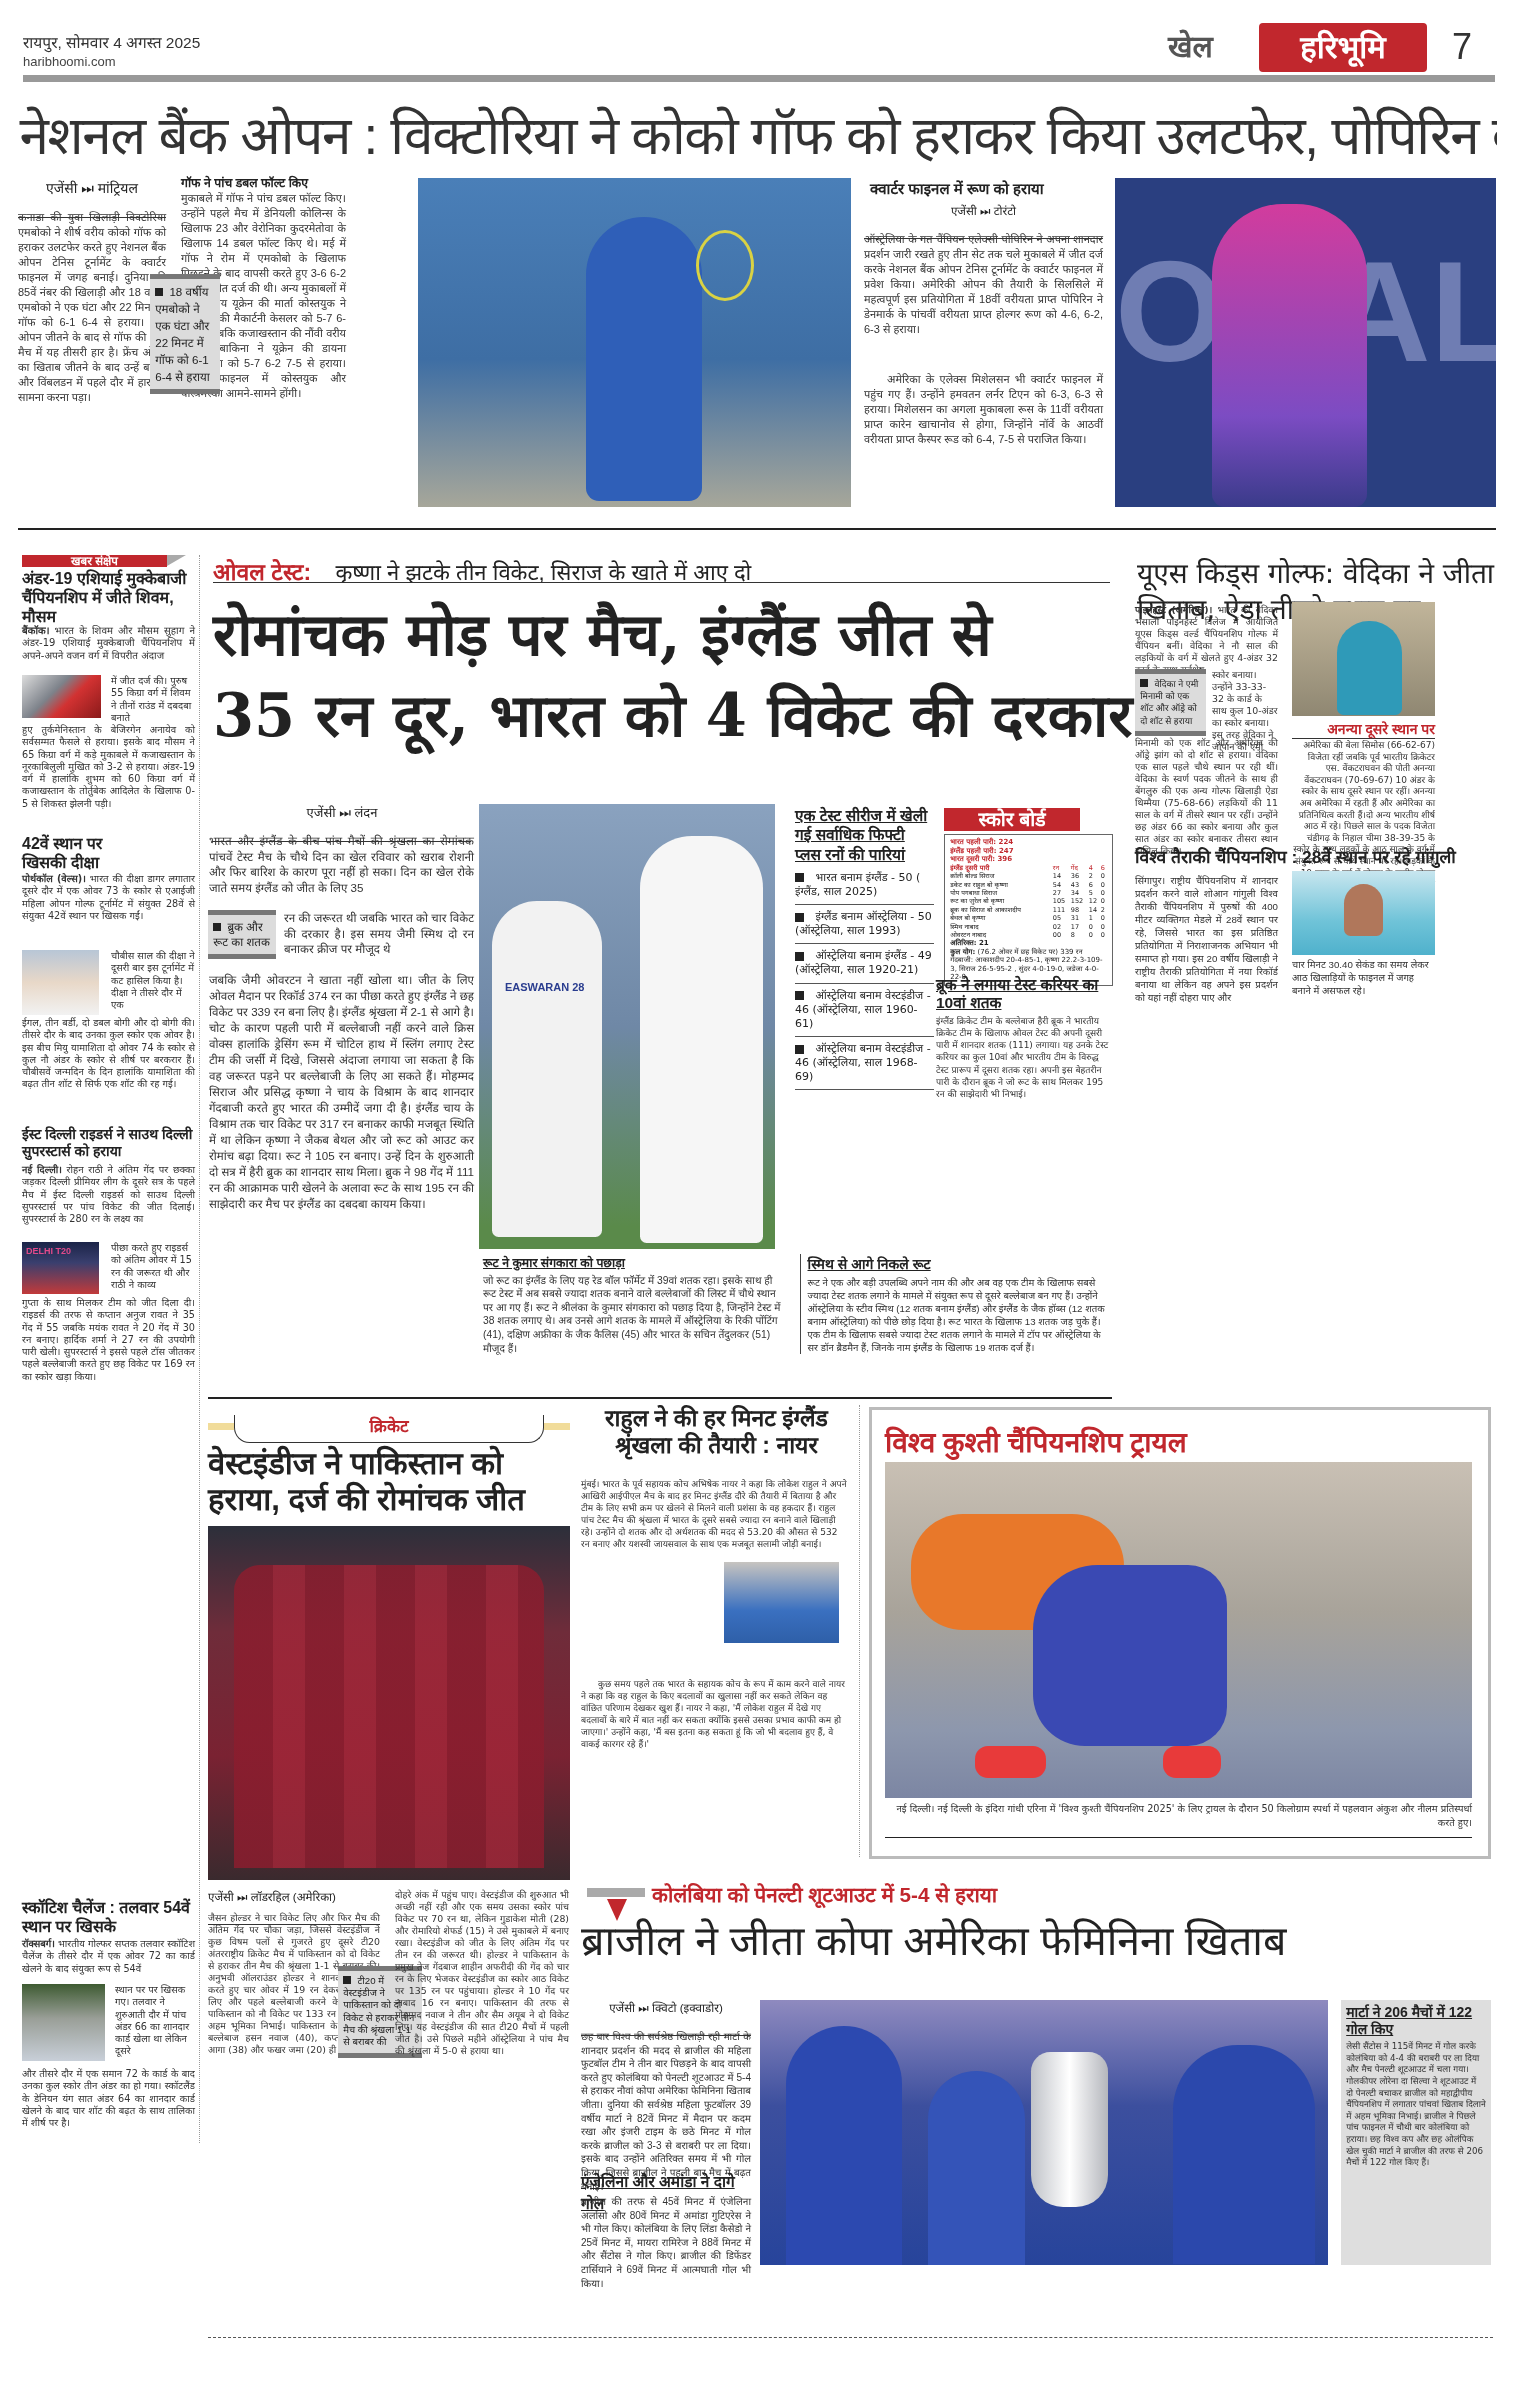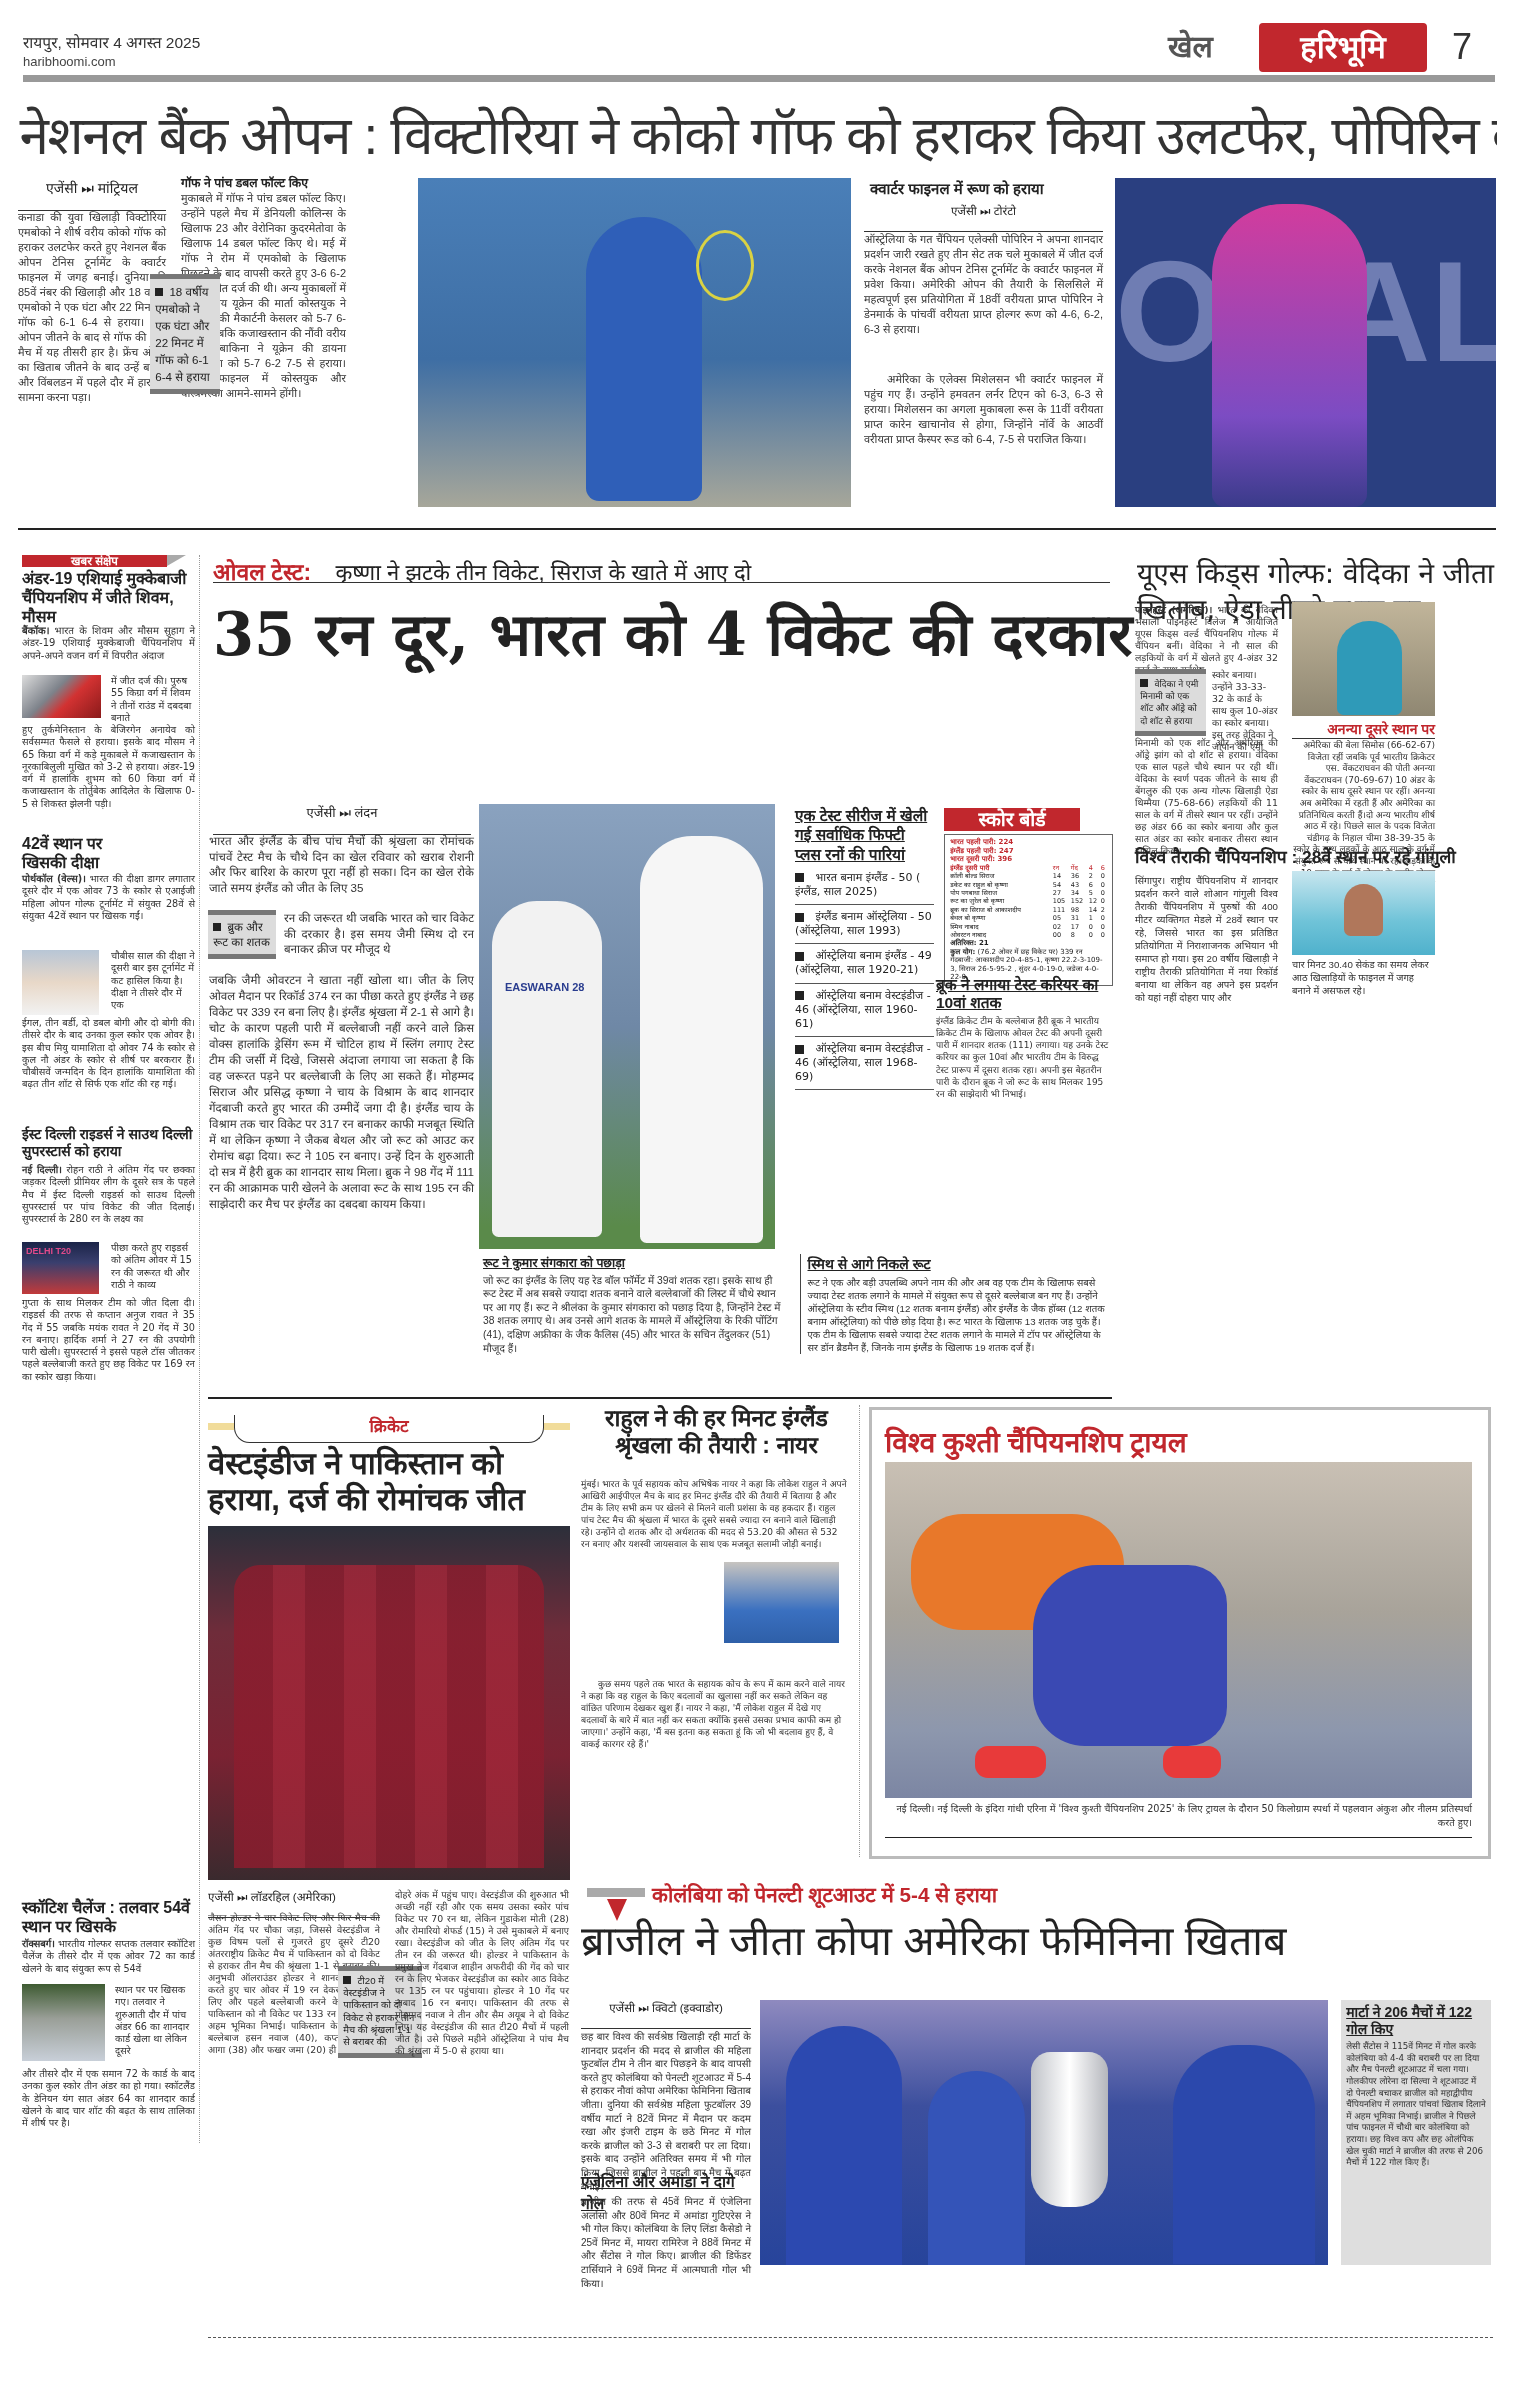--- a/index.html
+++ b/index.html
@@ -1,21 +1,21 @@
 <!DOCTYPE html>
 <html style="font-size:10.3px"><head>
 <meta charset="utf-8">
 <style>
 *{box-sizing:border-box;margin:0;padding:0}
 body{width:1514px;height:2401px;background:#fff;font-family:"DejaVu Sans",sans-serif;color:#222;position:relative;overflow:hidden}
 .abs{position:absolute}
 .txt{font-size:12.3px;line-height:17px;text-align:justify;color:#333;font-family:"Liberation Sans Narrow","Liberation Sans",sans-serif}
 .txt2{font-size:11.6px;line-height:16px;color:#333;font-family:"DejaVu Sans",sans-serif;text-align:justify}
 .hd{font-family:"Liberation Sans",sans-serif;font-weight:bold;color:#222}
-.dateline{font-size:14px;text-align:center;border-bottom:1.3px solid #333;padding-bottom:13px;font-family:"Liberation Sans",sans-serif}
+.dateline{font-size:14px;text-align:center;border-bottom:1.3px solid #333;padding-bottom:20px;font-family:"Liberation Sans",sans-serif}
 .callout{background:#dcdcdc;border-top:5.2px solid #777;border-bottom:5.2px solid #777;padding:7.7px 6.5px;font-size:14px;line-height:19.4px;font-family:"Liberation Sans",sans-serif;color:#222}
 .callout .sq{display:inline-block;width:7.7px;height:7.7px;background:#222;margin-right:6.5px}
 .photo{background:#7a8fa8;overflow:hidden}
 .rule{background:#222}
 .red{color:#c1272d}
 .sep-v{border-left:1.3px dotted #999}
 .bullet-item{border-bottom:1.3px solid #555;padding:5.2px 0;font-size:14px;line-height:19.4px;font-family:"DejaVu Sans",sans-serif}
 .bullet-item .sq{display:inline-block;width:9px;height:9px;background:#222;margin-right:11.6px;vertical-align:middle}
 </style>
 </head>
@@ -90,20 +90,21 @@
   <div class="abs txt2" style="left:93px;top:1429px;width:80px;font-size:9.7px;line-height:12.3px;text-align:left">स्थान पर पर खिसक गए। तलवार ने शुरुआती दौर में पांच अंडर 66 का शानदार कार्ड खेला था लेकिन दूसरे</div>
   <div class="abs txt2" style="left:0;top:1513px;width:173px;font-size:9.7px;line-height:12.3px">और तीसरे दौर में एक समान 72 के कार्ड के बाद उनका कुल स्कोर तीन अंडर का हो गया। स्कॉटलैंड के डेनियन यंग सात अंडर 64 का शानदार कार्ड खेलने के बाद चार शॉट की बढ़त के साथ तालिका में शीर्ष पर है।</div>
 </div>
 <div class="abs sep-v" style="left:199px;top:555px;height:1588px"></div>
 
 <div class="abs" style="left:213px;top:555px;width:897px;height:28px;border-bottom:1.3px solid #333;white-space:nowrap;overflow:hidden">
   <span class="red hd" style="font-size:23px;color:#c1272d">ओवल टेस्ट:</span>
   <span class="hd" style="font-size:22px;font-weight:normal;margin-left:21px">कृष्णा ने झटके तीन विकेट, सिराज के खाते में आए दो</span>
 </div>
 <div class="abs" style="left:213px;top:594px;width:904px;font-family:'DejaVu Serif',serif;font-weight:bold;color:#222">
+  <div style="font-size:59px;line-height:81px;white-space:nowrap">रोमांचक मोड़ पर मैच, इंग्लैंड जीत से</div>
   <div style="font-size:59px;line-height:81px;white-space:nowrap">35 रन दूर, भारत को 4 विकेट की दरकार</div>
 </div>
 
 <div class="abs dateline" style="left:213px;top:803px;width:258px;font-size:13px">
   <span>एजेंसी</span> <span>⏭</span> <span>लंदन</span>
 </div>
 <div class="abs txt" style="left:209px;top:833px;width:265px;font-size:11.6px;line-height:15.5px">भारत और इंग्लैंड के बीच पांच मैचों की श्रृंखला का रोमांचक पांचवें टेस्ट मैच के चौथे दिन का खेल रविवार को खराब रोशनी और फिर बारिश के कारण पूरा नहीं हो सका। दिन का खेल रोके जाते समय इंग्लैंड को जीत के लिए 35</div>
 <div class="abs callout" style="left:208px;top:910px;width:68px;font-size:11.6px;line-height:15.5px;padding:3.9px 5.2px">
   <span class="sq"></span><span>ब्रुक और रूट का शतक</span>
 </div>

